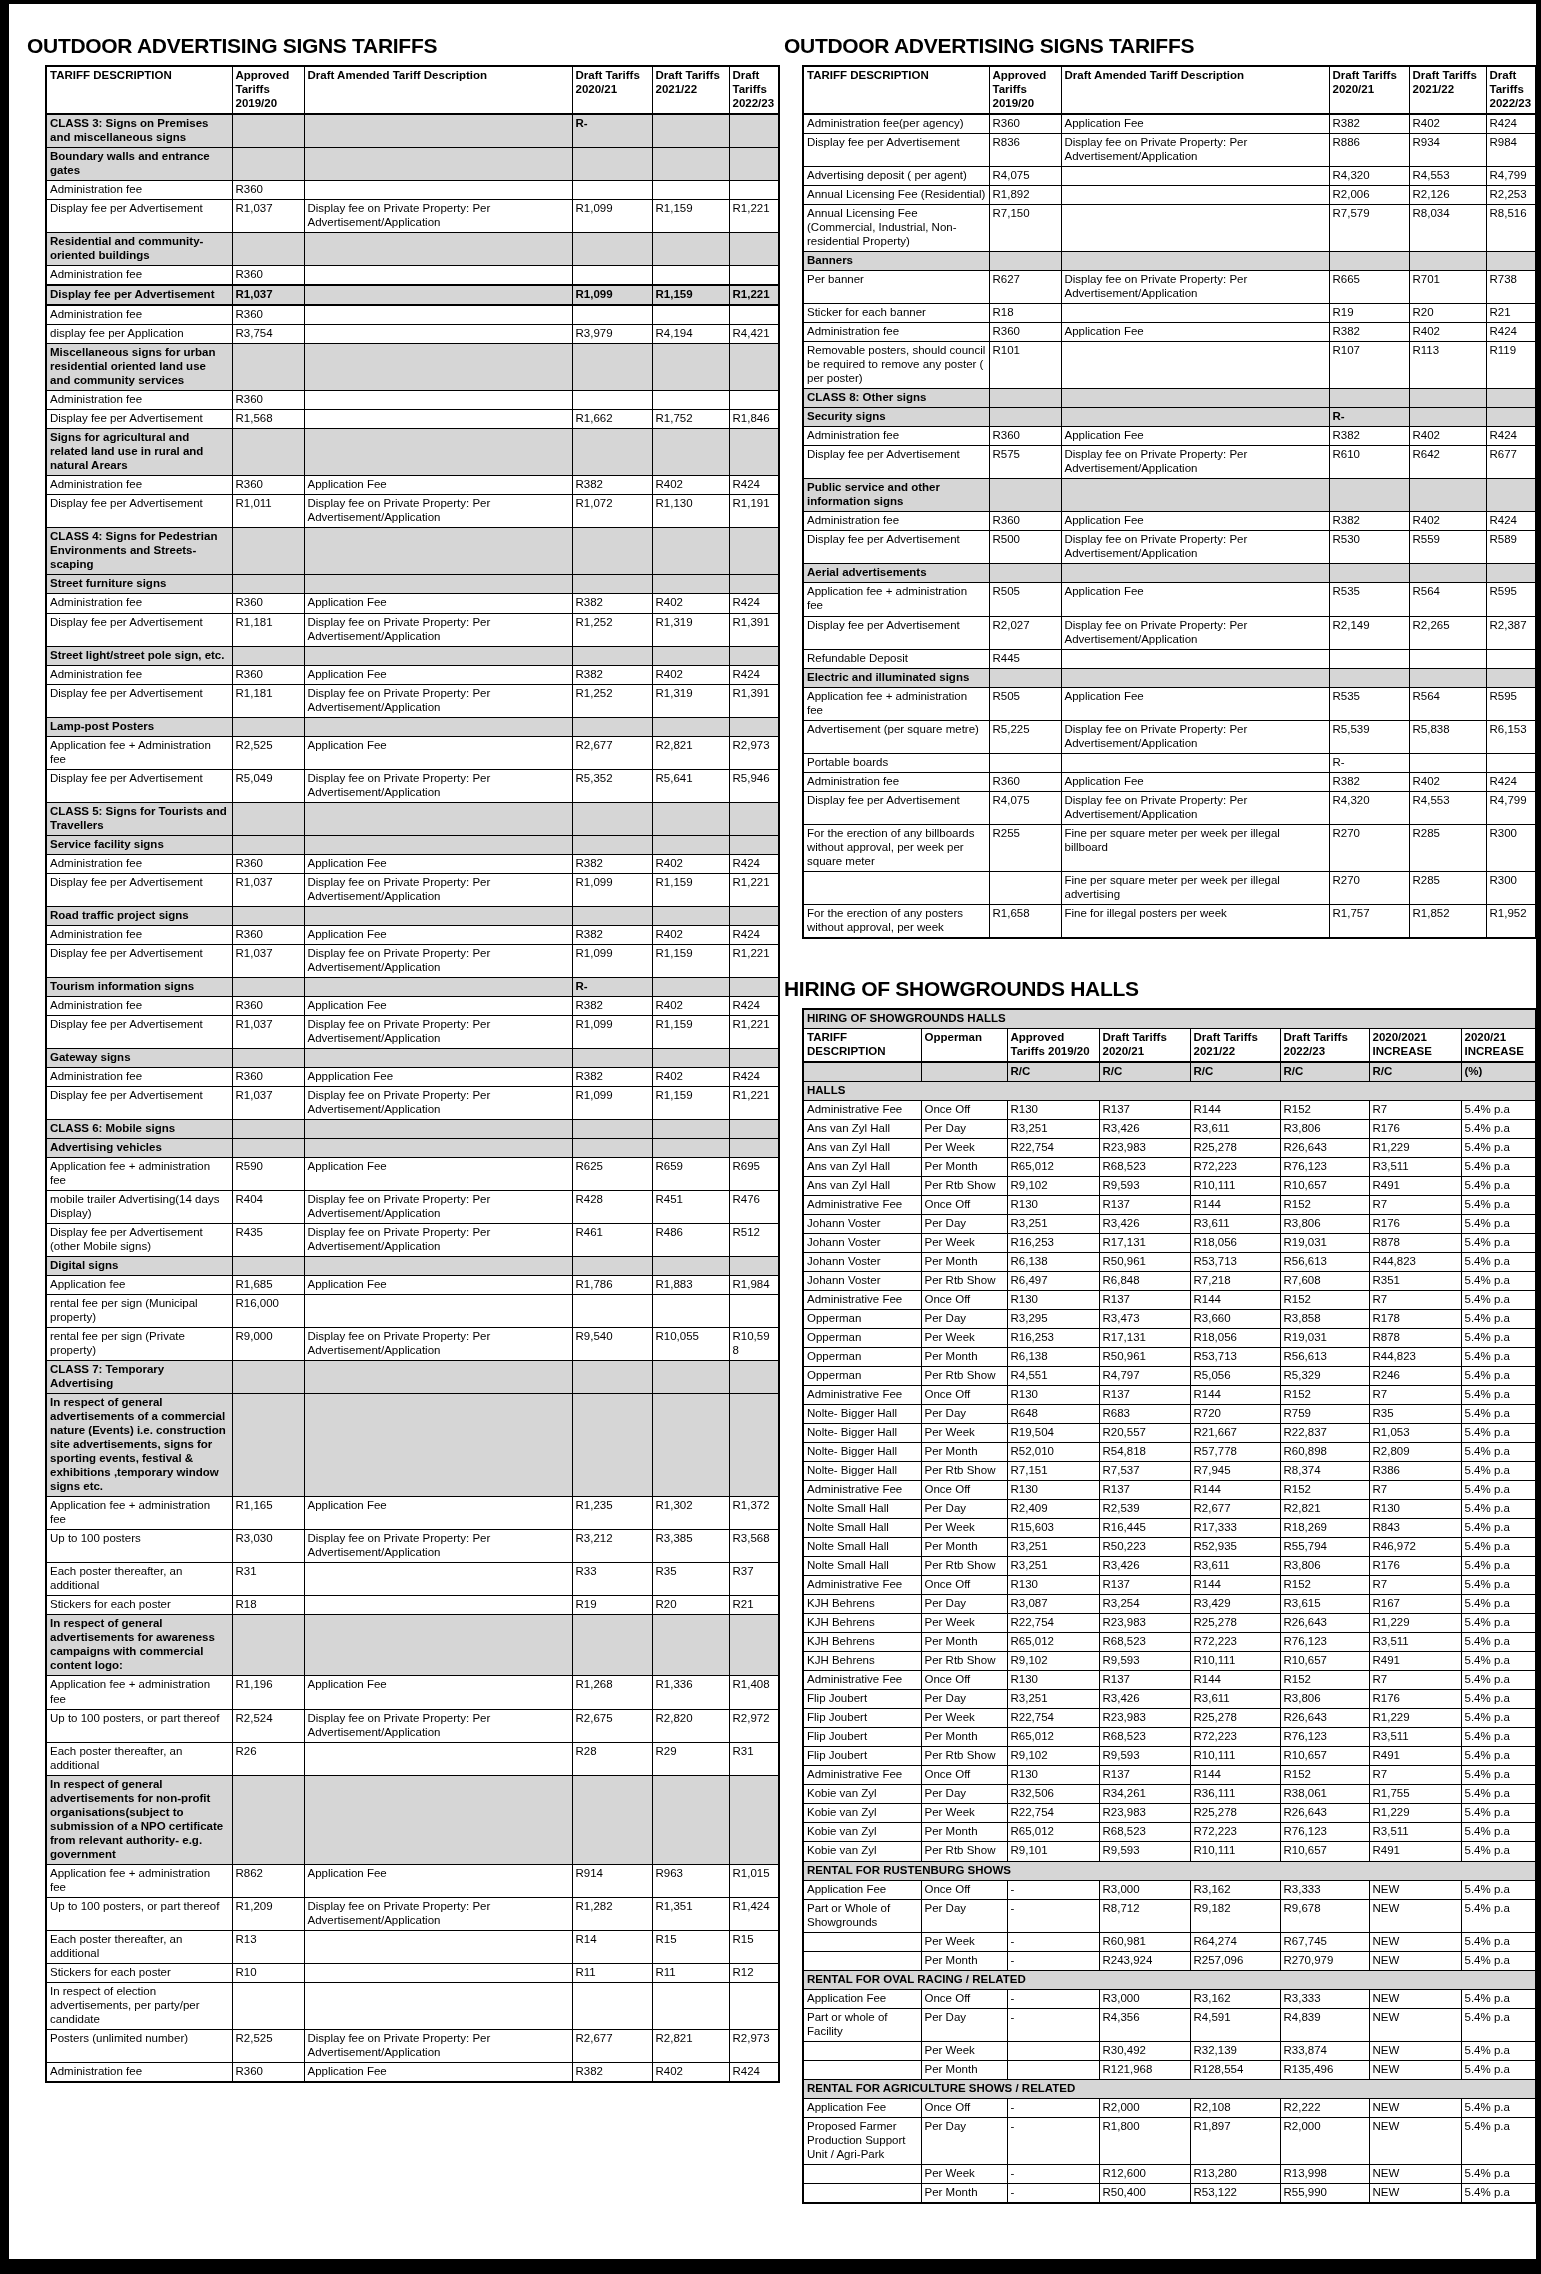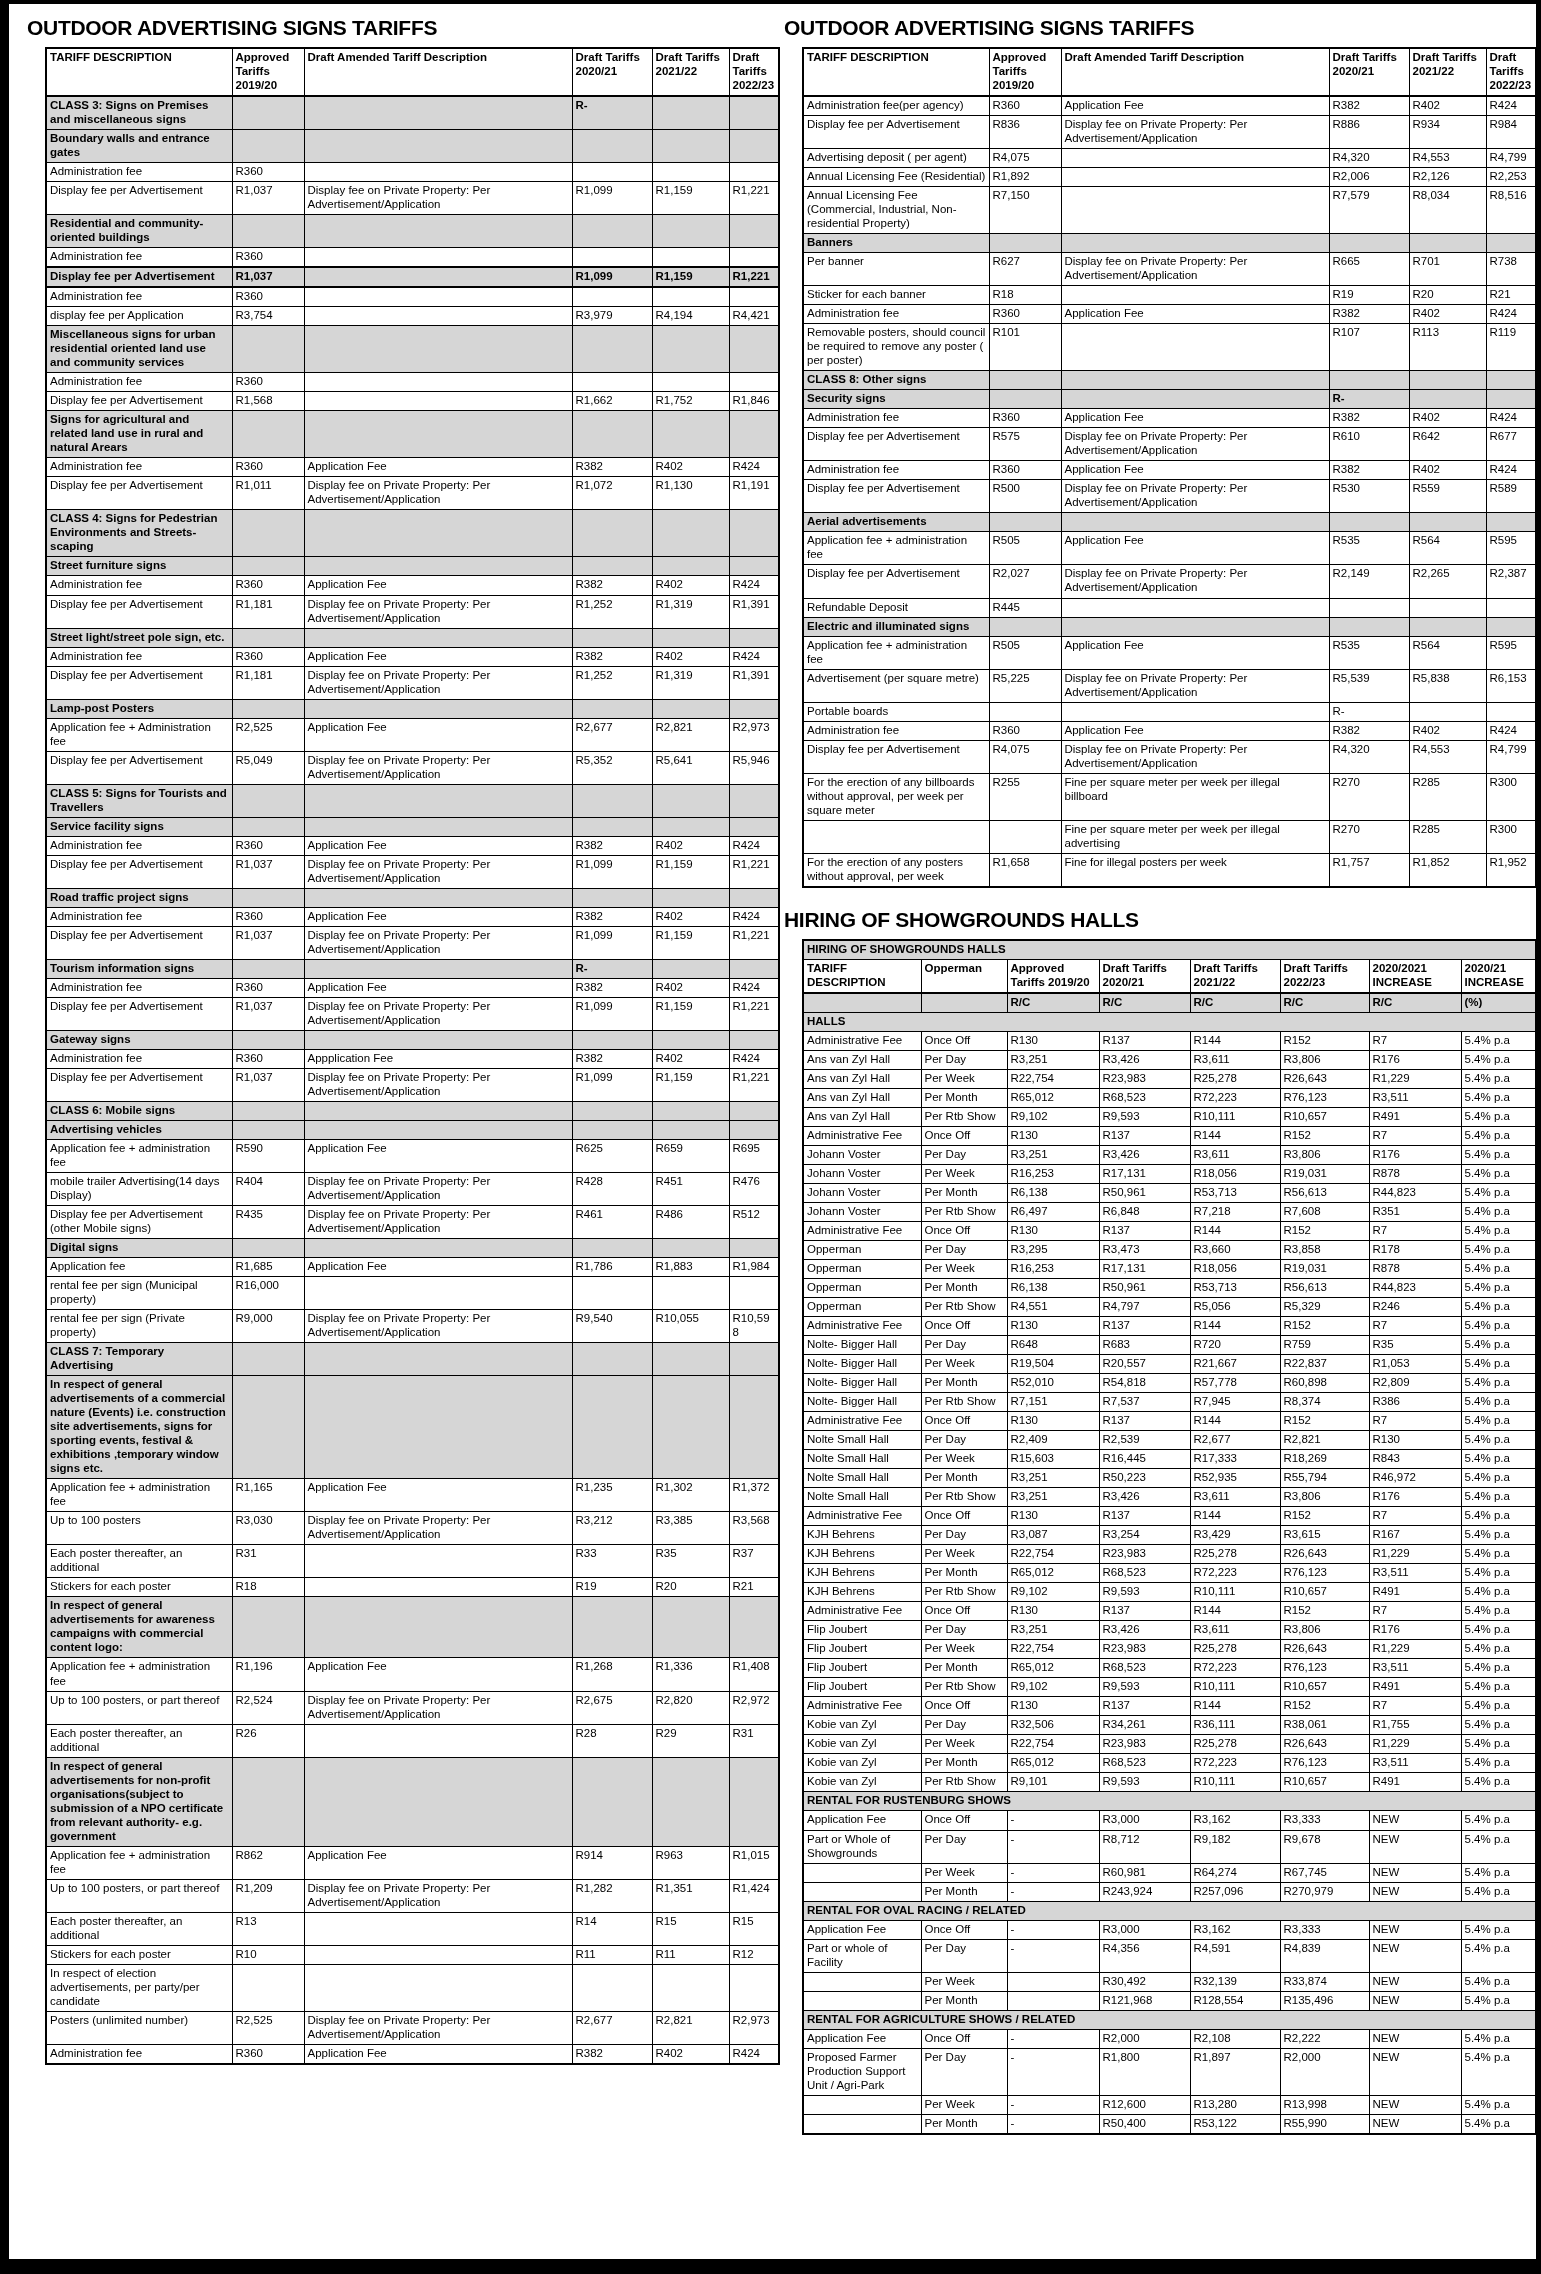--- a/index.html
+++ b/index.html
@@ -7,21 +7,21 @@
     position:relative; width:1541px; height:2274px; box-sizing:border-box;
     border-left:9px solid #000; border-top:4px solid #000;
     border-right:5px solid #000; border-bottom:15px solid #000;
     background:#fff; overflow:hidden;
     font-family:"Liberation Sans", sans-serif;
   }
   .cols { display:flex; gap:20px; padding:6px 14px 0 16px; }
   .col { width:737px; flex:0 0 737px; }
   .doc-title {
     font-size:21px; font-weight:bold; letter-spacing:-0.3px;
-    margin:6px 0 7px 2px; color:#000;
+    margin:24px 0 7px 2px; color:#000;
   }
   table.tariff {
     border-collapse:collapse; width:733px; table-layout:fixed;
     font-size:11.5px; line-height:1.22; color:#000;
     border:2px solid #000;
     margin-left:20px;
   }
   table.tariff td, table.tariff th {
     border:1px solid #000; padding:1px 3px 3px 3px;
     vertical-align:top; text-align:left; word-wrap:break-word;
@@ -710,20 +710,28 @@
               <td>R424</td>
             </tr>
             <tr>
               <td>Display fee per Advertisement</td>
               <td>R575</td>
               <td>Display fee on Private Property: Per Advertisement/Application</td>
               <td>R610</td>
               <td>R642</td>
               <td>R677</td>
             </tr>
+            <tr class="sec">
+              <td>Public service and other information signs</td>
+              <td></td>
+              <td></td>
+              <td></td>
+              <td></td>
+              <td></td>
+            </tr>
             <tr>
               <td>Administration fee</td>
               <td>R360</td>
               <td>Application Fee</td>
               <td>R382</td>
               <td>R402</td>
               <td>R424</td>
             </tr>
             <tr>
               <td>Display fee per Advertisement</td>

